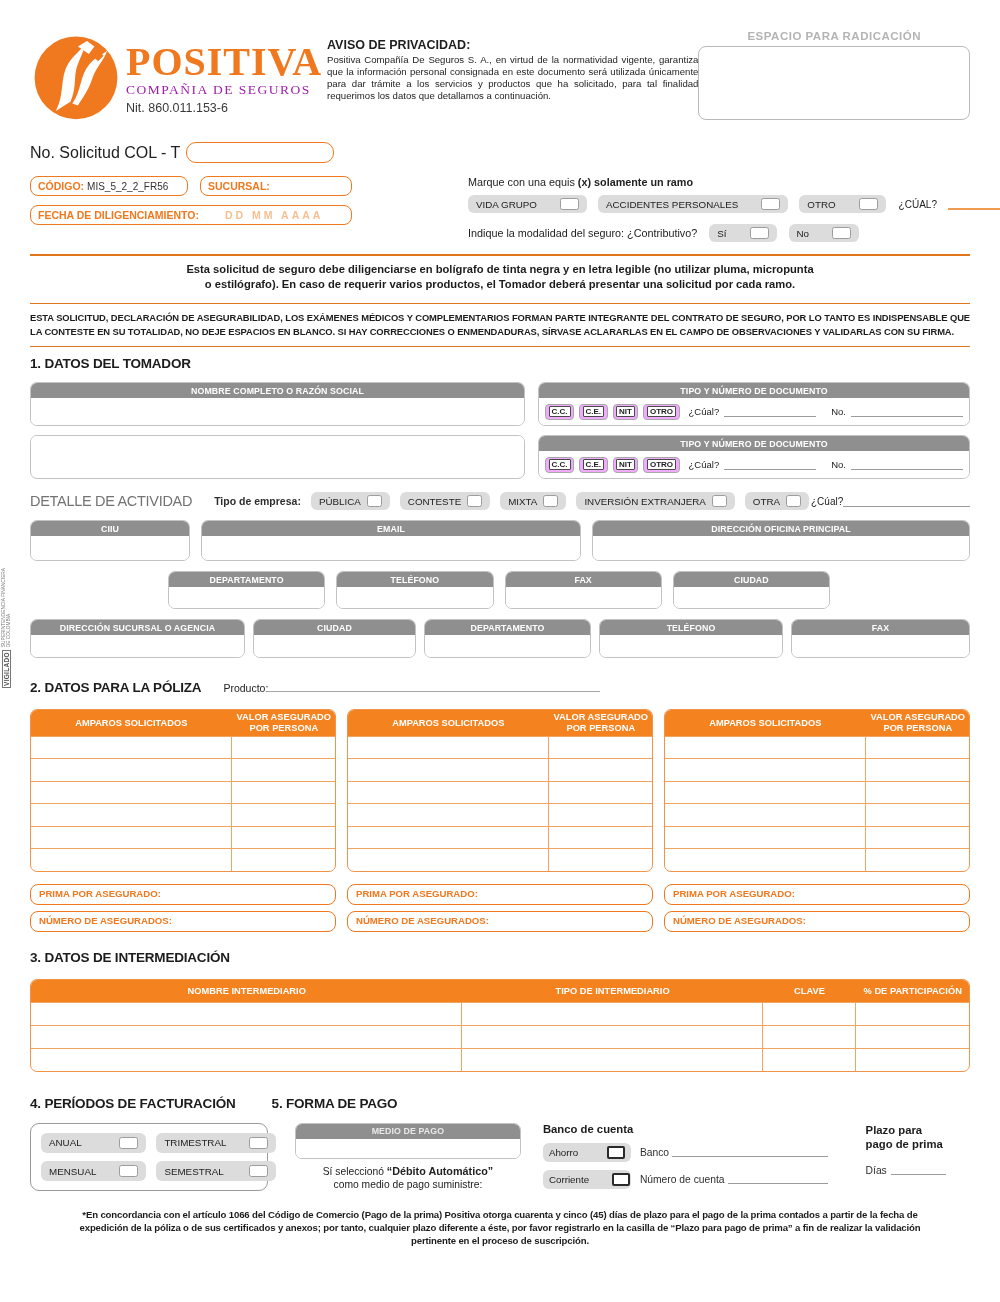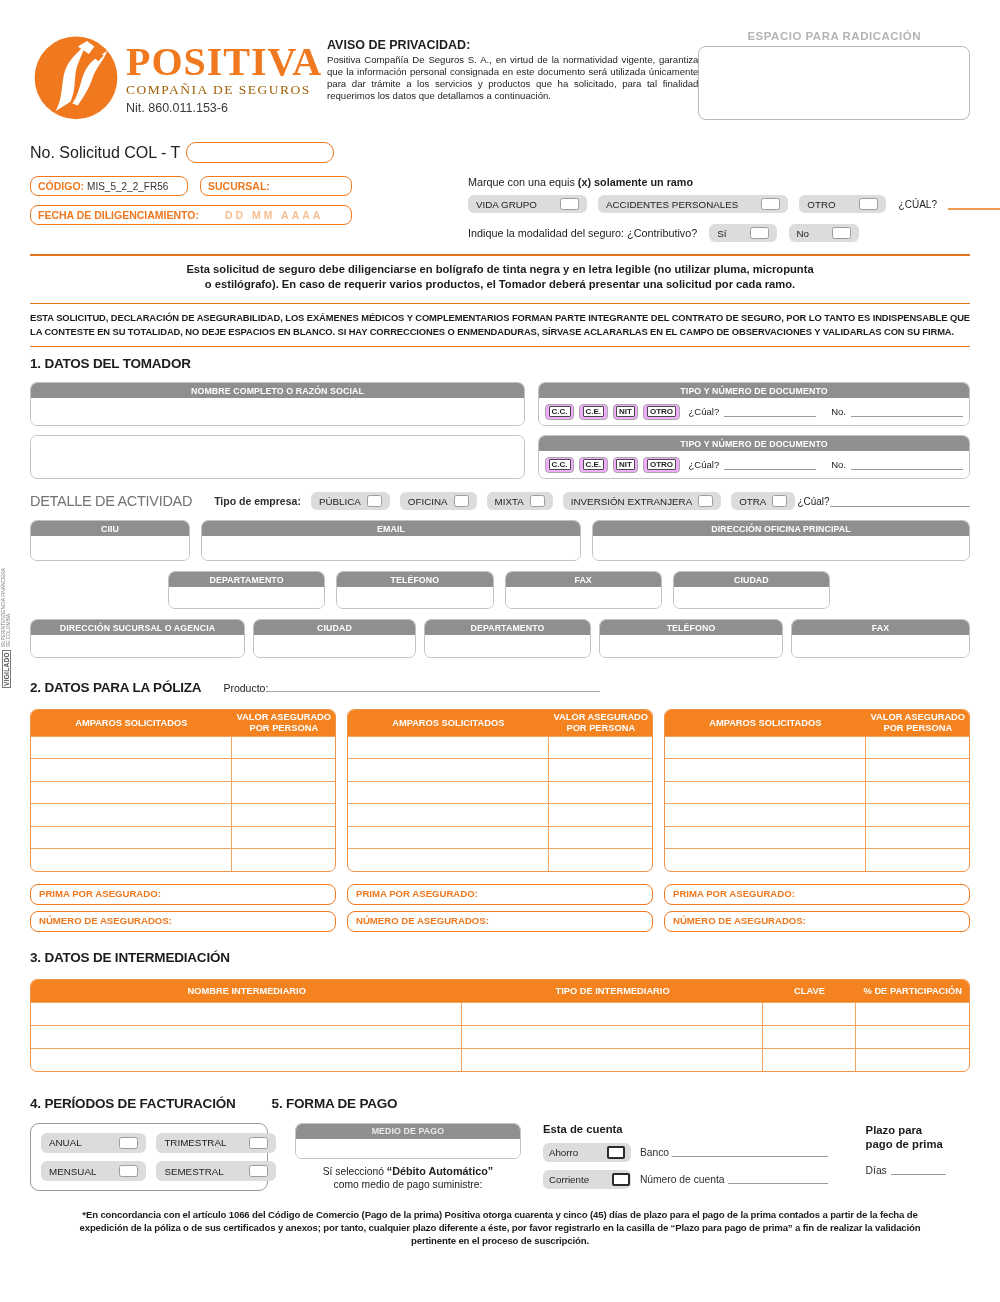--- a/index.html
+++ b/index.html
@@ -9,21 +9,21 @@
     font-family: "Liberation Sans", sans-serif; color:#2e2e2e;
   }
   .page { padding: 0 30px; position: relative; }
 
   
   .header { display:flex; padding-top: 30px; align-items:flex-start; }
   .logo-block { width: 285px; flex-shrink:0; display:flex; }
   .logo-mark { width: 92px; height: 92px; flex-shrink:0; }
   .logo-text { margin-left: 4px; padding-top: 14px; }
   .logo-name { font-family:"Liberation Serif", serif; font-size: 40px; color:#f0781e; font-weight:bold; letter-spacing:1px; line-height:.9; }
-  .logo-tag  { font-family:"Liberation Serif", serif; font-size: 13.5px; color:#a16207; letter-spacing:1.5px; margin-top:2px; }
+  .logo-tag  { font-family:"Liberation Serif", serif; font-size: 13.5px; color:#a21caf; letter-spacing:1.5px; margin-top:2px; }
   .logo-nit  { font-size: 12.5px; color:#3a3a3a; margin-top:3px; }
 
   .privacy { width: 372px; margin-left: 12px; padding-top: 8px; }
   .privacy-title { font-size: 12.5px; font-weight:bold; color:#1e1e1e; }
   .privacy-body  { font-size: 9.6px; line-height: 1.25; text-align: justify; color:#1e1e1e; margin-top:2px; }
 
   .radicacion { margin-left:auto; width: 272px; padding-top: 0; }
   .radicacion-label { text-align:center; font-size: 11.5px; font-weight:bold; color:#b4b4b4; letter-spacing:.5px; }
   .radicacion-box { margin-top:4px; height: 74px; border: 1.5px solid #b9b9b9; border-radius: 8px; background:#fff; }
 
@@ -316,21 +316,21 @@
   </div>
 
   <div class="actividad-row">
     <span class="actividad-title">DETALLE DE ACTIVIDAD</span>
     <span class="tipo-emp">Tipo de empresa:</span>
     <span class="gpill">
         <span>PÚBLICA</span>
         <span class="cb"></span>
       </span>
     <span class="gpill">
-        <span>OFICINA</span>
+        <span>CONTESTE</span>
         <span class="cb"></span>
       </span>
     <span class="gpill">
         <span>MIXTA</span>
         <span class="cb"></span>
       </span>
     <span class="gpill">
         <span>INVERSIÓN EXTRANJERA</span>
         <span class="cb"></span>
       </span>
@@ -584,21 +584,21 @@
         <div class="fbox-head">MEDIO DE PAGO</div>
         <div class="medio-body"></div>
       </div>
       <div class="debito-text">
         <div><span>Sí seleccionó </span><b>“Débito Automático”</b></div>
         <div>como medio de pago suministre:</div>
       </div>
     </div>
 
     <div class="cuenta-col">
-      <div class="cuenta-title">Esta de cuenta</div>
+      <div class="cuenta-title">Banco de cuenta</div>
       <div class="cuenta-row">
         <span class="gpill">
             <span>Ahorro</span>
             <span class="cb-bold"></span>
           </span>
         <span class="cuenta-lbl">Banco</span>
         <span class="cuenta-line"></span>
       </div>
       <div class="cuenta-row">
         <span class="gpill">

